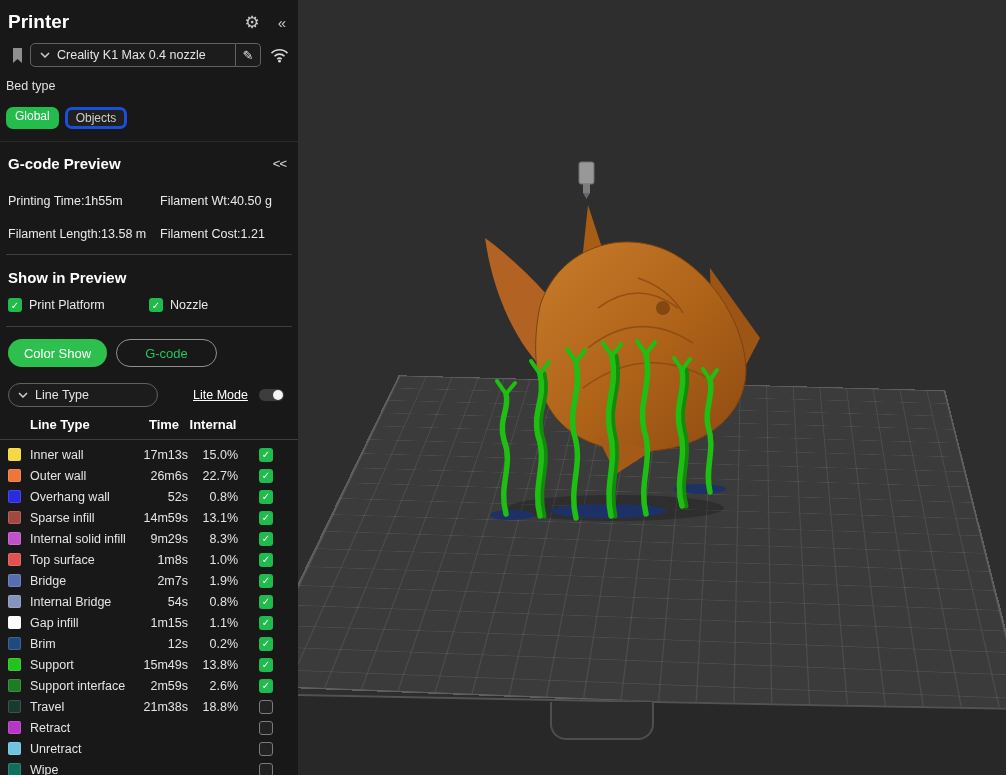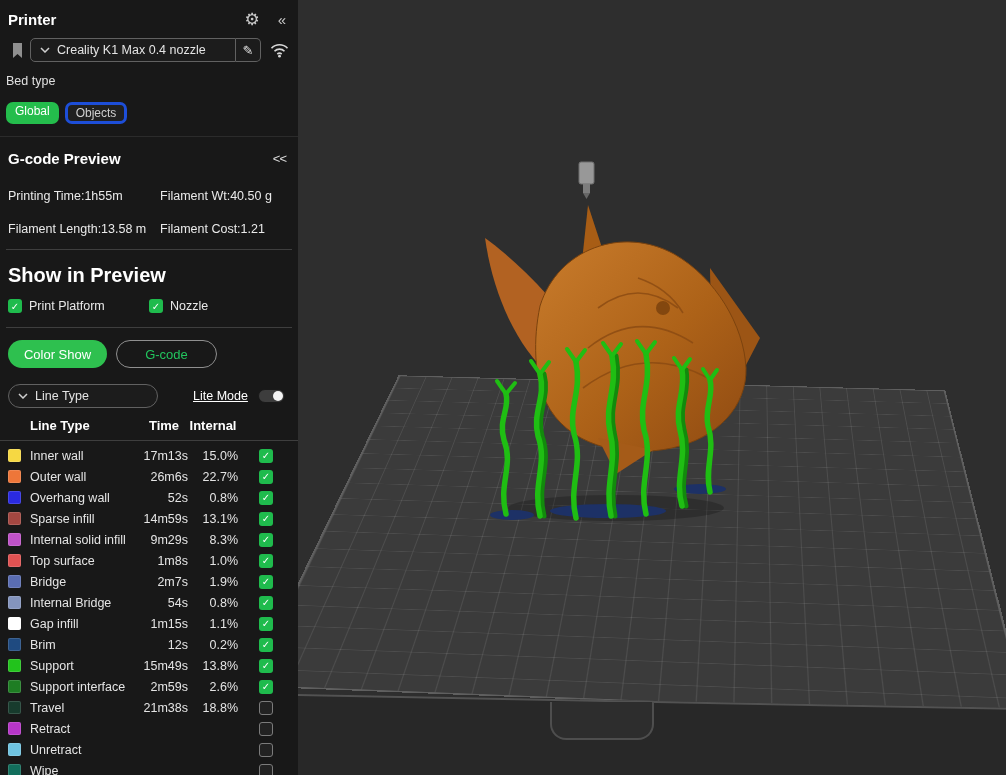--- a/index.html
+++ b/index.html
@@ -7,21 +7,21 @@
   body {
     width:1006px; height:775px; position:relative; overflow:hidden;
     background:#2e2e2e; color:#e8e8e8;
     font-family:"Liberation Sans", sans-serif;
   }
 
   
   .sidebar { position:absolute; left:0; top:0; width:298px; height:775px; background:#181818; z-index:5; }
 
   .printer-head { display:flex; align-items:center; padding:11px 12px 6px 8px; }
-  .printer-title { font-size:15px; font-weight:bold; color:#fff; flex:1; }
+  .printer-title { font-size:19px; font-weight:bold; color:#fff; flex:1; }
   .gear-icon { color:#c9c9c9; font-size:17px; margin-right:18px; cursor:pointer; line-height:1; }
   .collapse-icon { color:#c9c9c9; font-size:15px; cursor:pointer; line-height:1; }
 
   .printer-row { display:flex; align-items:center; padding:4px 8px 4px 8px; }
   .bookmark-icon { width:18px; display:flex; justify-content:center; margin-right:4px; }
   .select {
     height:24px; border:1px solid #616161; border-radius:5px; background:#1c1c1c;
     display:flex; align-items:center; gap:7px; padding:0 9px; font-size:12.5px; color:#e4e4e4;
     white-space:nowrap; overflow:hidden; cursor:pointer;
   }
@@ -46,21 +46,21 @@
 
   .preview-head { display:flex; align-items:center; padding:13px 12px 2px 8px; }
   .preview-title { font-size:15px; font-weight:bold; color:#fff; flex:1; }
   .preview-collapse { font-size:13px; color:#dcdcdc; letter-spacing:-1px; cursor:pointer; }
 
   .stats { display:grid; grid-template-columns:152px auto; row-gap:9px; padding:10px 6px 13px 8px; font-size:12.5px; color:#eaeaea; }
   .stat { white-space:nowrap;margin-top:10px; }
 
   .hr { border-top:1px solid #3e3e3e; margin:0 6px; }
 
-  .show-title { font-size:20px; font-weight:bold; color:#fff; padding:14px 8px 12px; }
+  .show-title { font-size:15px; font-weight:bold; color:#fff; padding:14px 8px 12px; }
   .show-row { display:flex; padding:0 8px 14px; font-size:12.5px; }
   .check-item { display:flex; align-items:center; gap:7px; width:152px; cursor:pointer; }
 
   .checkbox {
     width:14px; height:14px; border-radius:3px; flex:0 0 auto;
     display:inline-flex; align-items:center; justify-content:center;
     font-size:10px; color:#fff; cursor:pointer;
   }
   .checkbox.checked { background:#1fbb4d; }
   .checkbox.unchecked { background:#222; border:1px solid #7b7b7b; }

